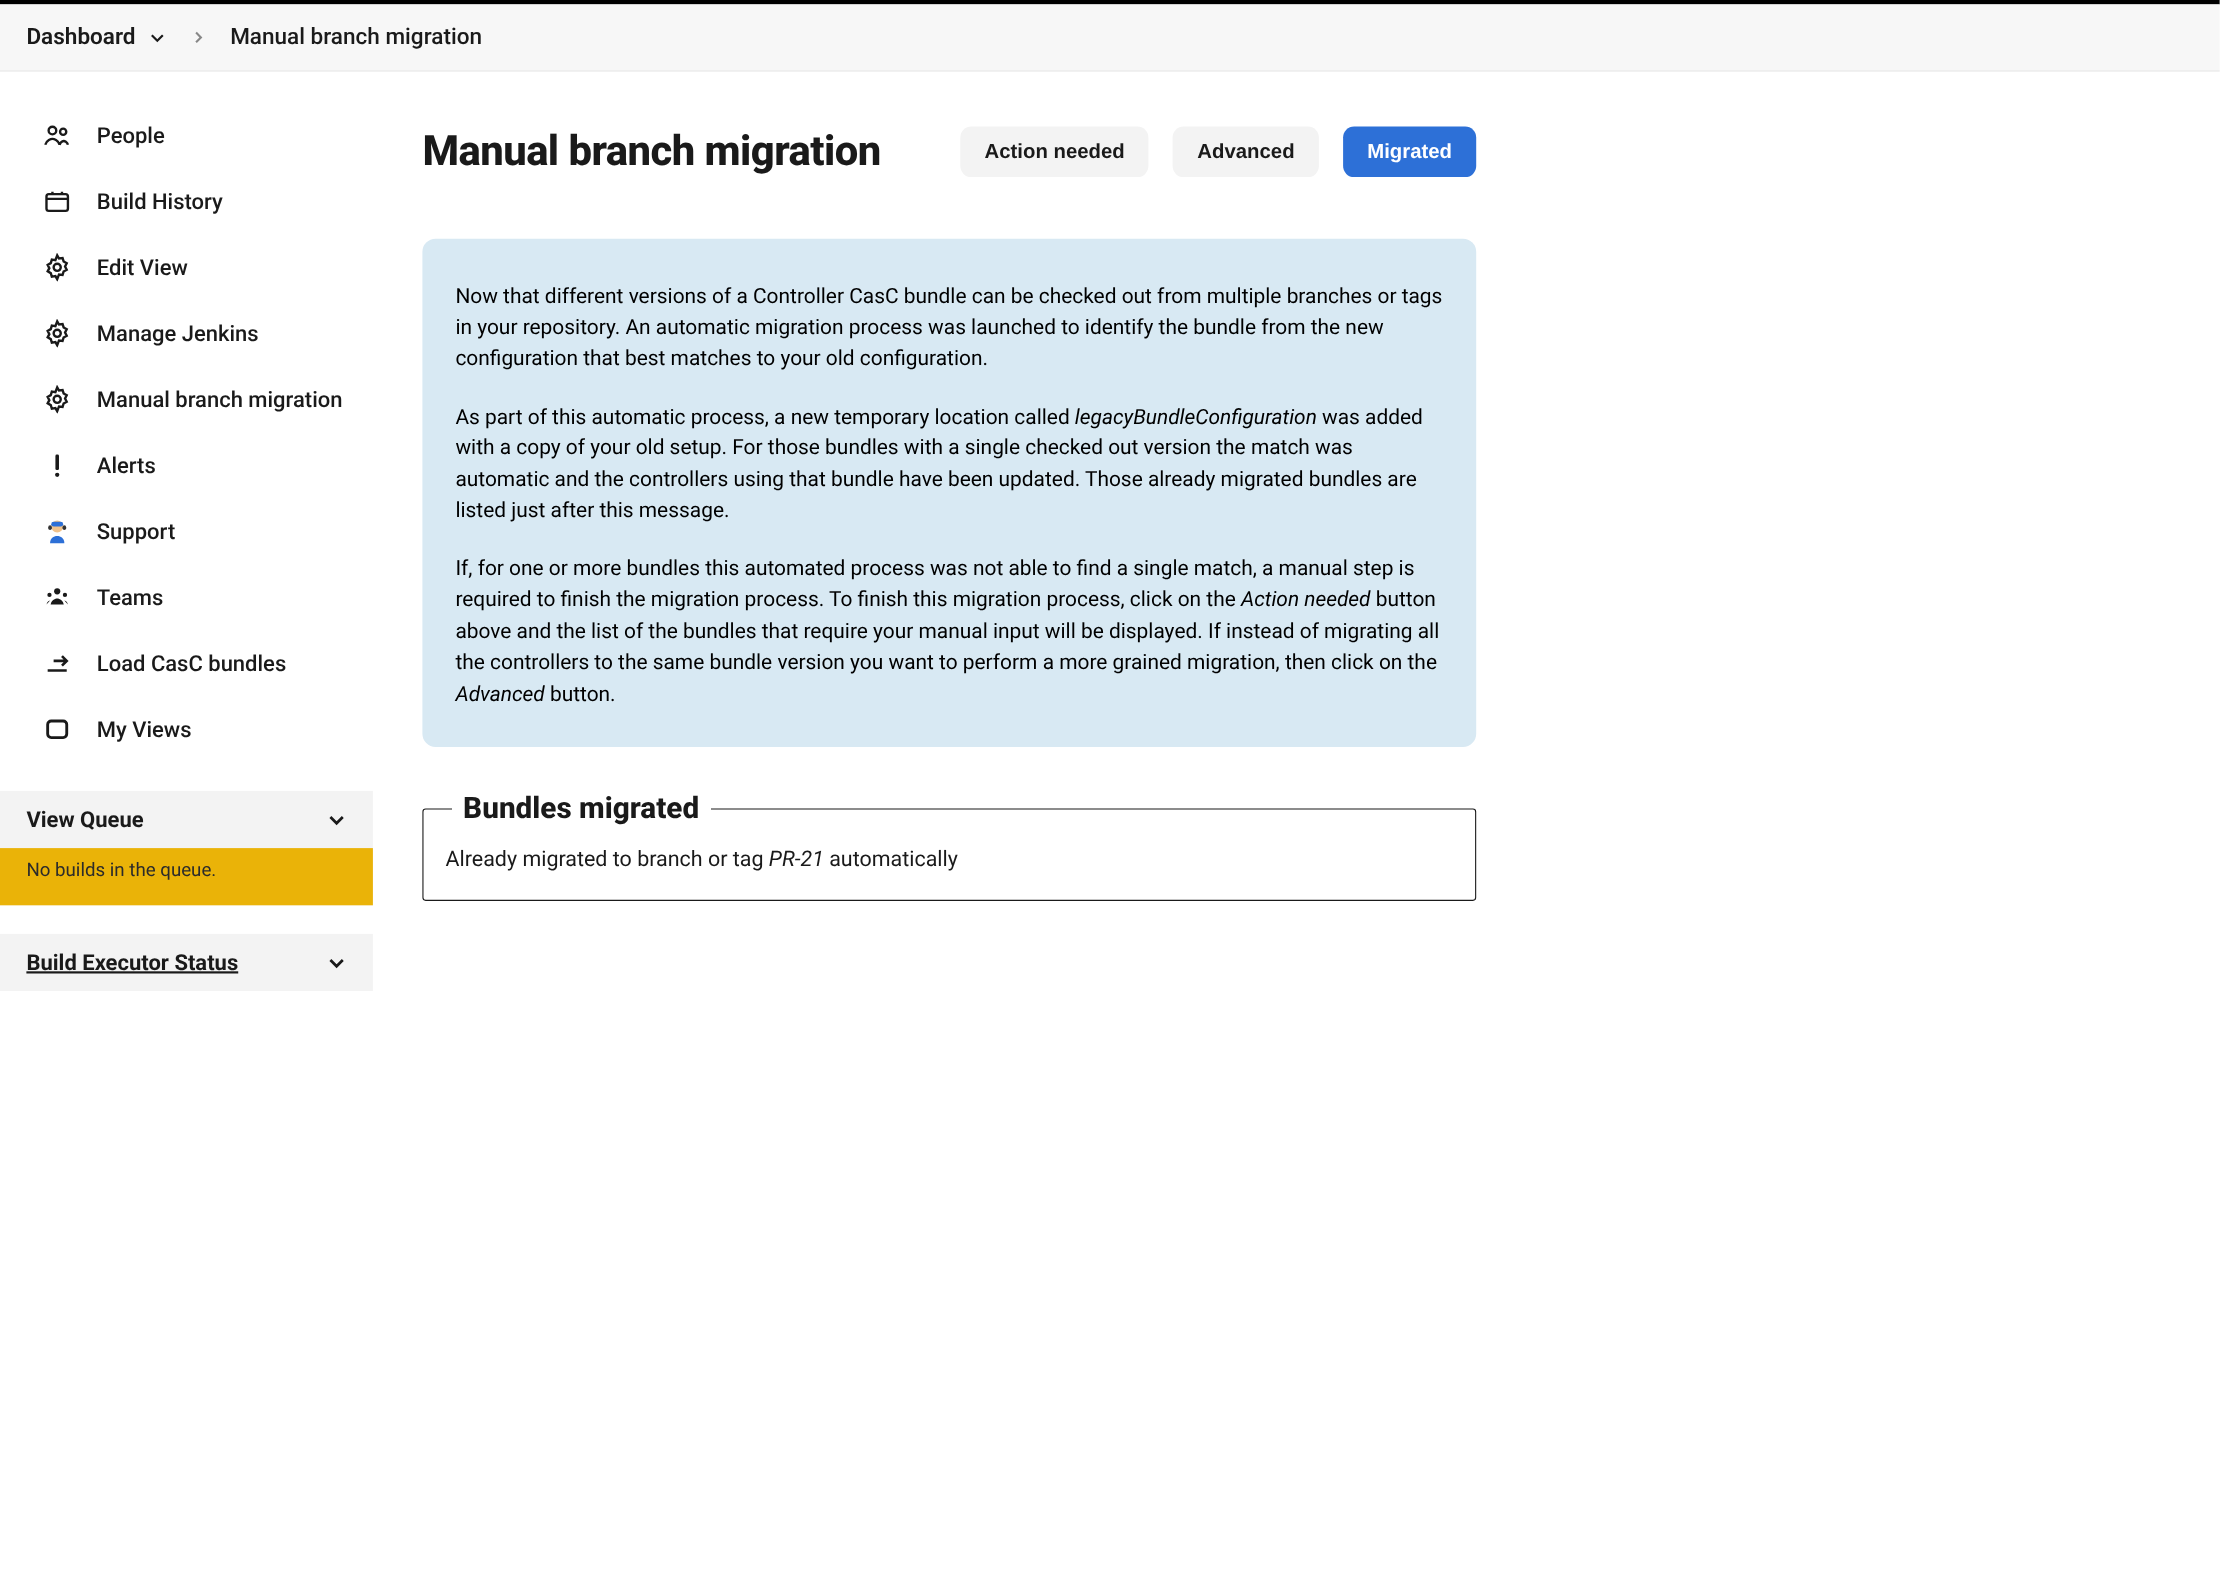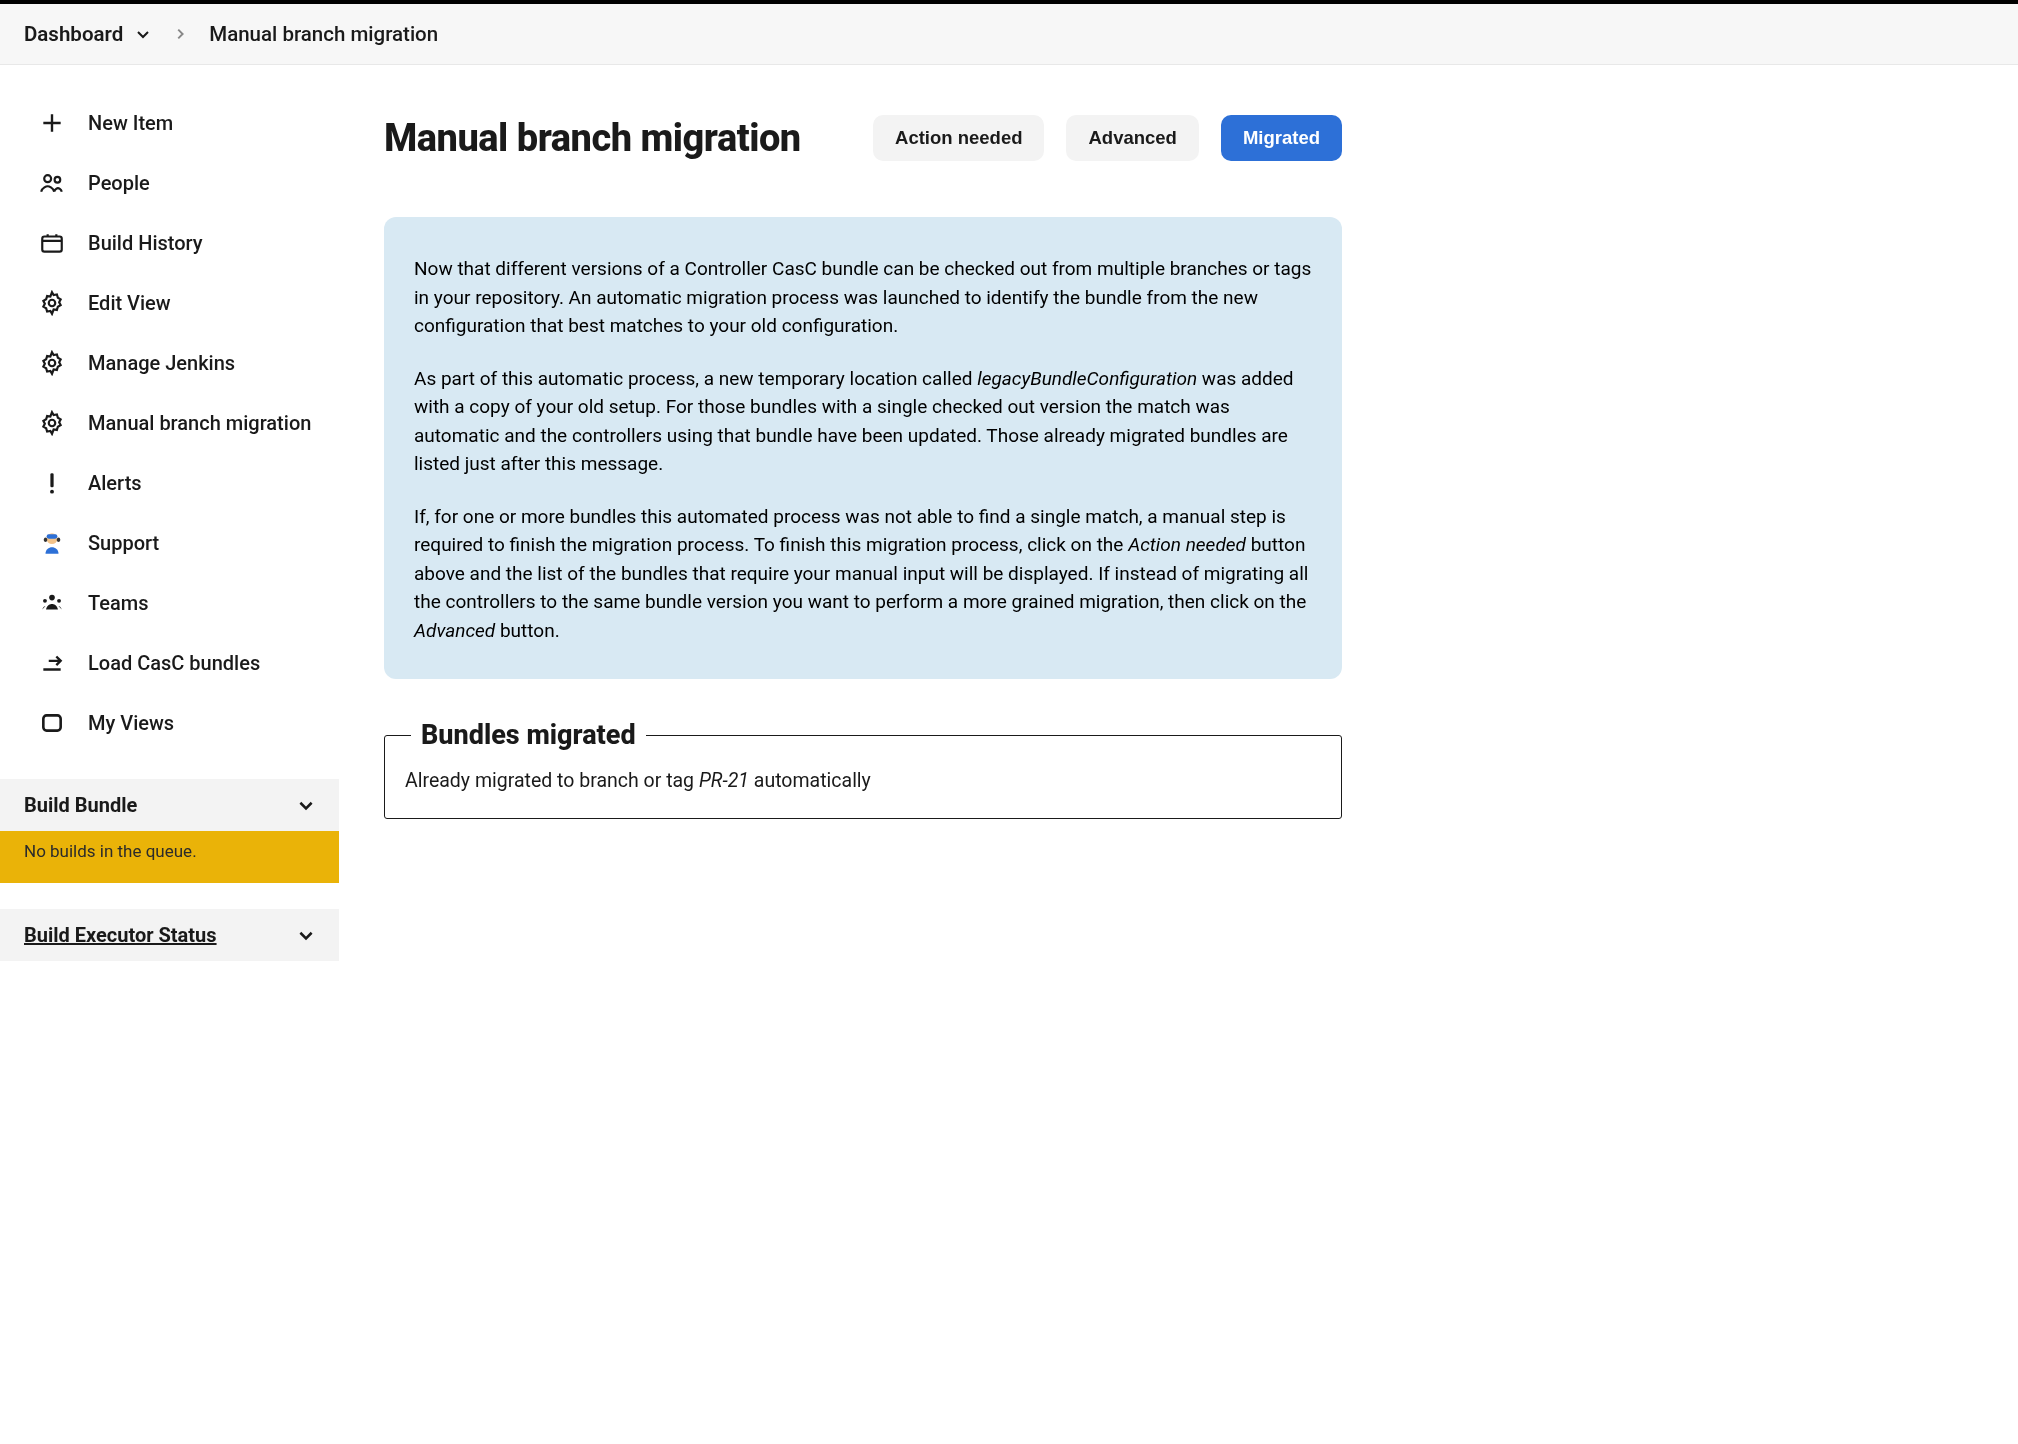--- a/index.html
+++ b/index.html
@@ -179,28 +179,20 @@
       </svg>
   </span>
   <span class="breadcrumb-page">Manual branch migration</span>
 </div>
 
 <div class="layout">
   <aside class="sidebar">
     <div class="side-list">
       <div class="side-item">
         <span class="side-icon">
-          <svg viewBox="0 0 24 24" fill="none" stroke="currentColor" stroke-width="2.2">
-              <path d="M12 4v16M4 12h16"></path>
-            </svg>
-        </span>
-        <span>New Item</span>
-      </div>
-      <div class="side-item">
-        <span class="side-icon">
           <svg viewBox="0 0 24 24" fill="none" stroke="currentColor" stroke-width="2">
               <circle cx="8" cy="8" r="3.2"></circle>
               <circle cx="17" cy="9" r="2.6"></circle>
               <path d="M2 20c1-4 5-5 6-5s5 1 6 5M14 20c.7-2.5 3-3.2 3.5-3.2s3 .7 3.5 3.2"></path>
             </svg>
         </span>
         <span>People</span>
       </div>
       <div class="side-item">
         <span class="side-icon">
@@ -283,21 +275,21 @@
           <svg viewBox="0 0 24 24" fill="none" stroke="currentColor" stroke-width="2.4">
               <rect x="4" y="5" width="16" height="14" rx="3"></rect>
             </svg>
         </span>
         <span>My Views</span>
       </div>
     </div>
 
     <div class="sidebox">
       <div class="sidebox-head">
-        <span>Build Bundle</span>
+        <span>View Queue</span>
         <span class="chev-down">
           <svg viewBox="0 0 16 16" width="18" height="18" fill="none" stroke="currentColor" stroke-width="2.2">
               <path d="M3 6l5 5 5-5"></path>
             </svg>
         </span>
       </div>
       <div class="sidebox-body">No builds in the queue.</div>
     </div>
 
     <div class="sidebox exec">

